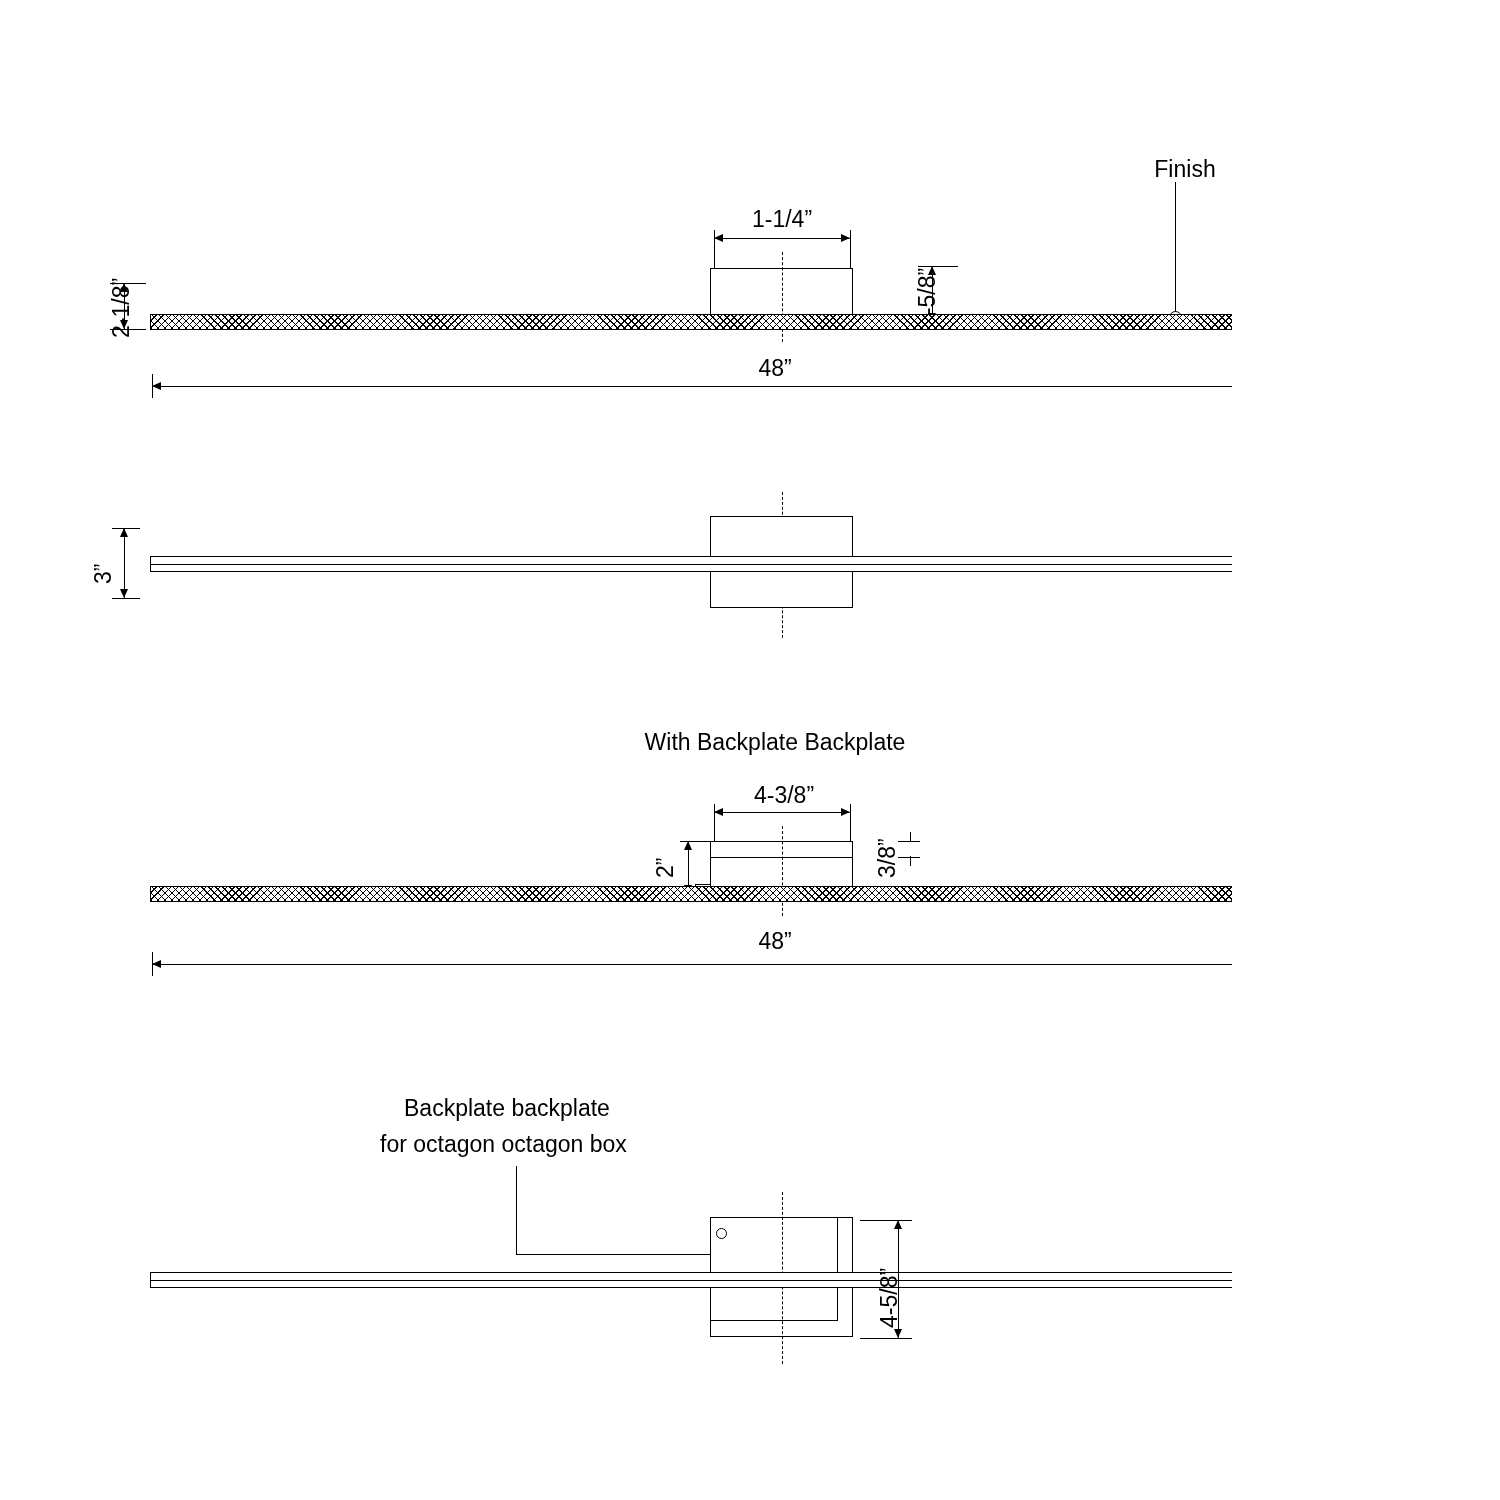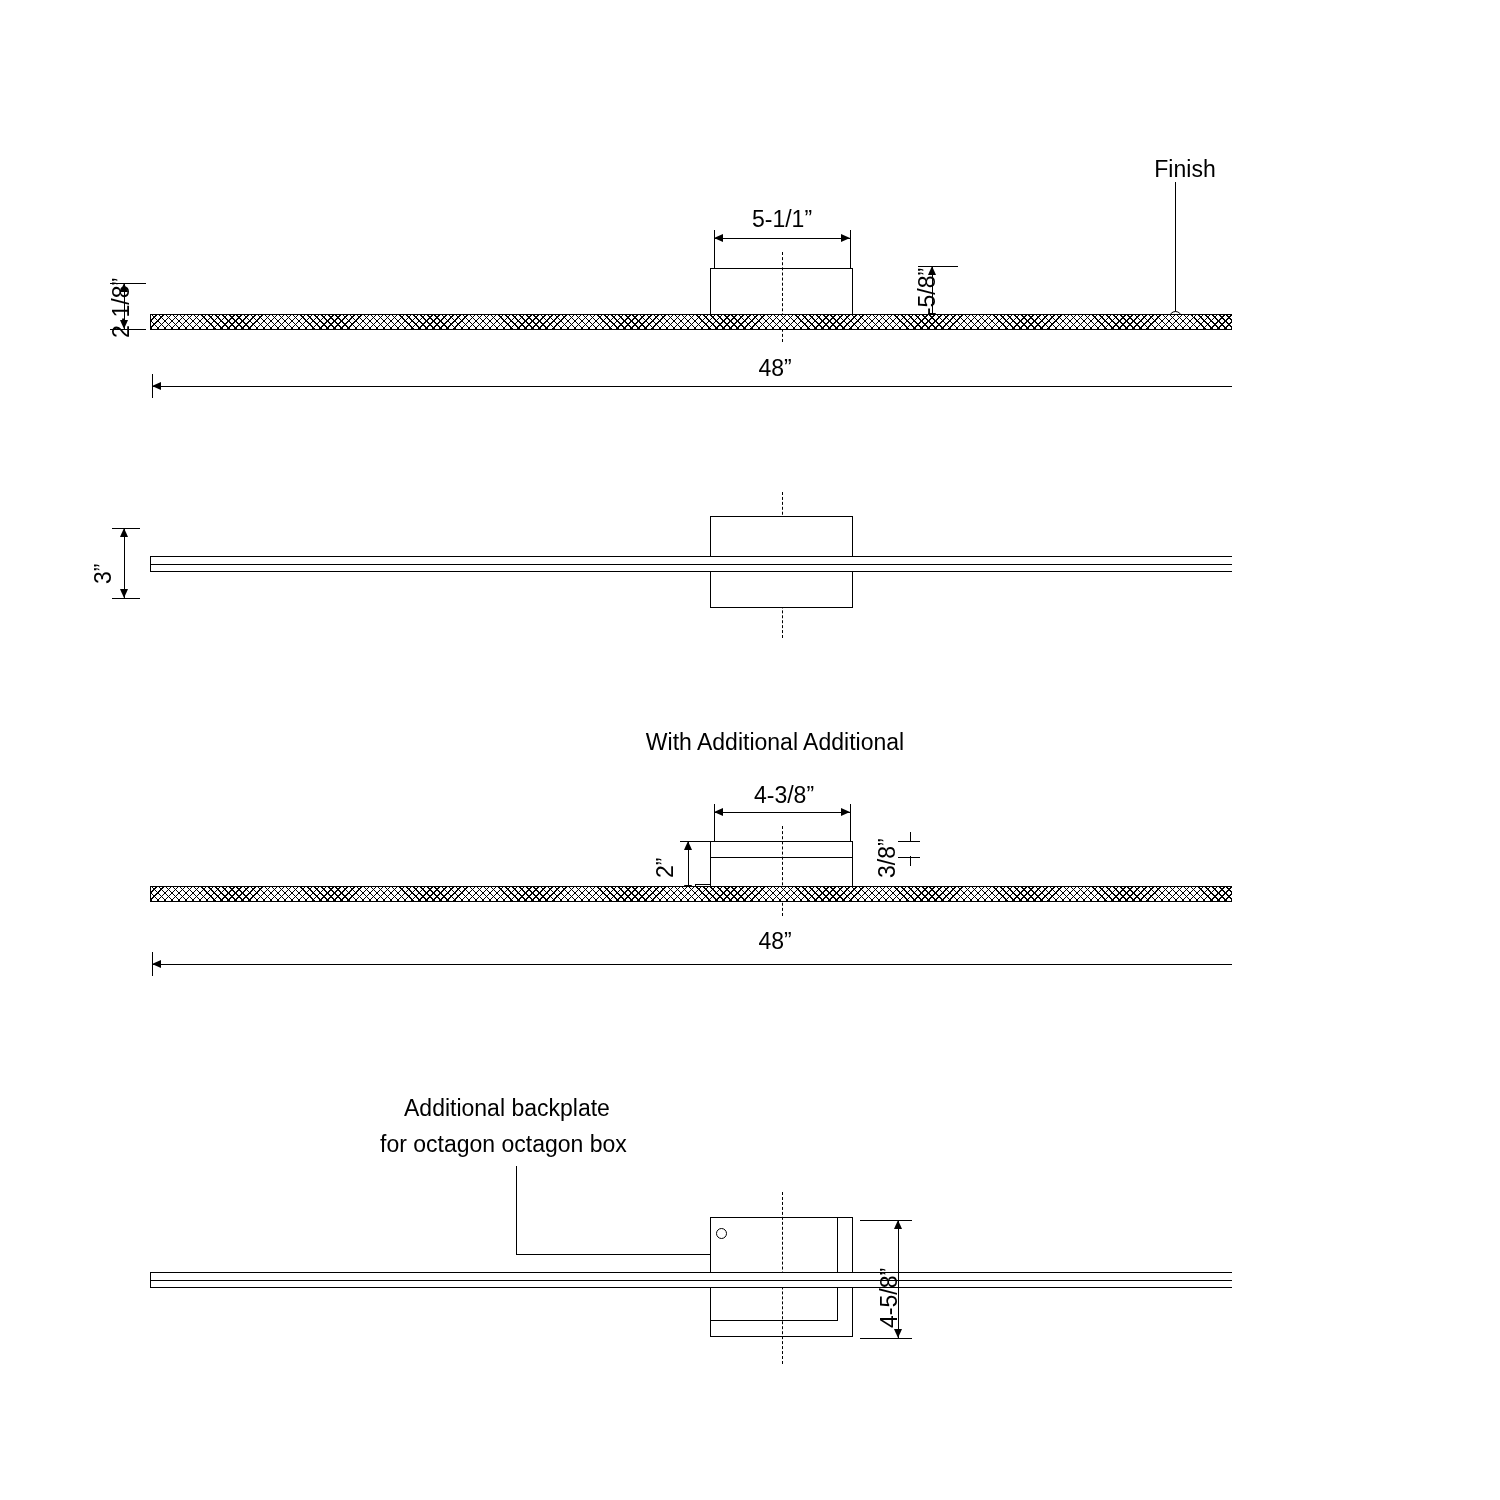--- a/index.html
+++ b/index.html
@@ -122,21 +122,21 @@
 </style>
 </head>
 <body>
 
 <div id="sheet">
 
   <div class="lbl center" style="left:1185px; top:158px;">Finish</div>
   <div class="vline" style="left:1175px; top:182px; height:132px;"></div>
   <div class="smalldot" style="left:1169px; top:311px;"></div>
 
-  <div class="lbl center" style="left:782px; top:208px;">5-1/1”</div>
+  <div class="lbl center" style="left:782px; top:208px;">1-1/4”</div>
   <div class="hline" style="left:714px; top:238px; width:136px;"></div>
   <div class="arrow left" style="left:714px; top:234px;"></div>
   <div class="arrow right" style="left:841px; top:234px;"></div>
   <div class="tick" style="left:714px; top:230px; height:40px;"></div>
   <div class="tick" style="left:850px; top:230px; height:40px;"></div>
 
   <div class="box" style="left:710px; top:268px; width:143px; height:50px;"></div>
 
   <div class="dash" style="left:782px; top:252px; height:90px;"></div>
 
@@ -169,21 +169,21 @@
   <div class="lbl vert" style="left:92px; top:584px;">3”</div>
   <div class="vline" style="left:124px; top:528px; height:70px;"></div>
   <div class="arrow up" style="left:120px; top:528px;"></div>
   <div class="arrow down" style="left:120px; top:589px;"></div>
   <div class="hline" style="left:112px; top:528px; width:28px;"></div>
   <div class="hline" style="left:112px; top:598px; width:28px;"></div>
 
   <div class="bar-plain" style="left:150px; top:556px; width:1260px; height:16px;"></div>
   <div class="hline" style="left:150px; top:564px; width:1260px;"></div>
 
-  <div class="lbl center" style="left:775px; top:731px;">With Additional Additional</div>
+  <div class="lbl center" style="left:775px; top:731px;">With Backplate Backplate</div>
 
   <div class="lbl center" style="left:784px; top:784px;">4-3/8”</div>
   <div class="hline" style="left:714px; top:812px; width:136px;"></div>
   <div class="arrow left" style="left:714px; top:808px;"></div>
   <div class="arrow right" style="left:841px; top:808px;"></div>
   <div class="tick" style="left:714px; top:804px; height:40px;"></div>
   <div class="tick" style="left:850px; top:804px; height:40px;"></div>
 
   <div class="box" style="left:710px; top:841px; width:143px; height:53px;"></div>
   <div class="hline" style="left:710px; top:857px; width:143px;"></div>
@@ -205,21 +205,21 @@
 
   <div class="bar-tex" style="left:150px; top:886px; width:1260px; height:16px;"></div>
 
   <div class="lbl center" style="left:775px; top:930px;">48”</div>
   <div class="hline" style="left:152px; top:964px; width:1256px;"></div>
   <div class="arrow left" style="left:152px; top:960px;"></div>
   <div class="arrow right" style="left:1399px; top:960px;"></div>
   <div class="tick" style="left:152px; top:952px; height:24px;"></div>
   <div class="tick" style="left:1408px; top:952px; height:24px;"></div>
 
-  <div class="lbl" style="left:404px; top:1097px;">Additional backplate</div>
+  <div class="lbl" style="left:404px; top:1097px;">Backplate backplate</div>
   <div class="lbl" style="left:380px; top:1133px;">for octagon octagon box</div>
 
   <div class="vline" style="left:516px; top:1166px; height:88px;"></div>
   <div class="hline" style="left:516px; top:1254px; width:194px;"></div>
 
   <div class="box" style="left:710px; top:1217px; width:143px; height:120px;"></div>
   <div class="box" style="left:710px; top:1217px; width:128px; height:104px;"></div>
   <div class="dot" style="left:716px; top:1228px;"></div>
 
   <div class="dash" style="left:782px; top:1192px; height:172px;"></div>

